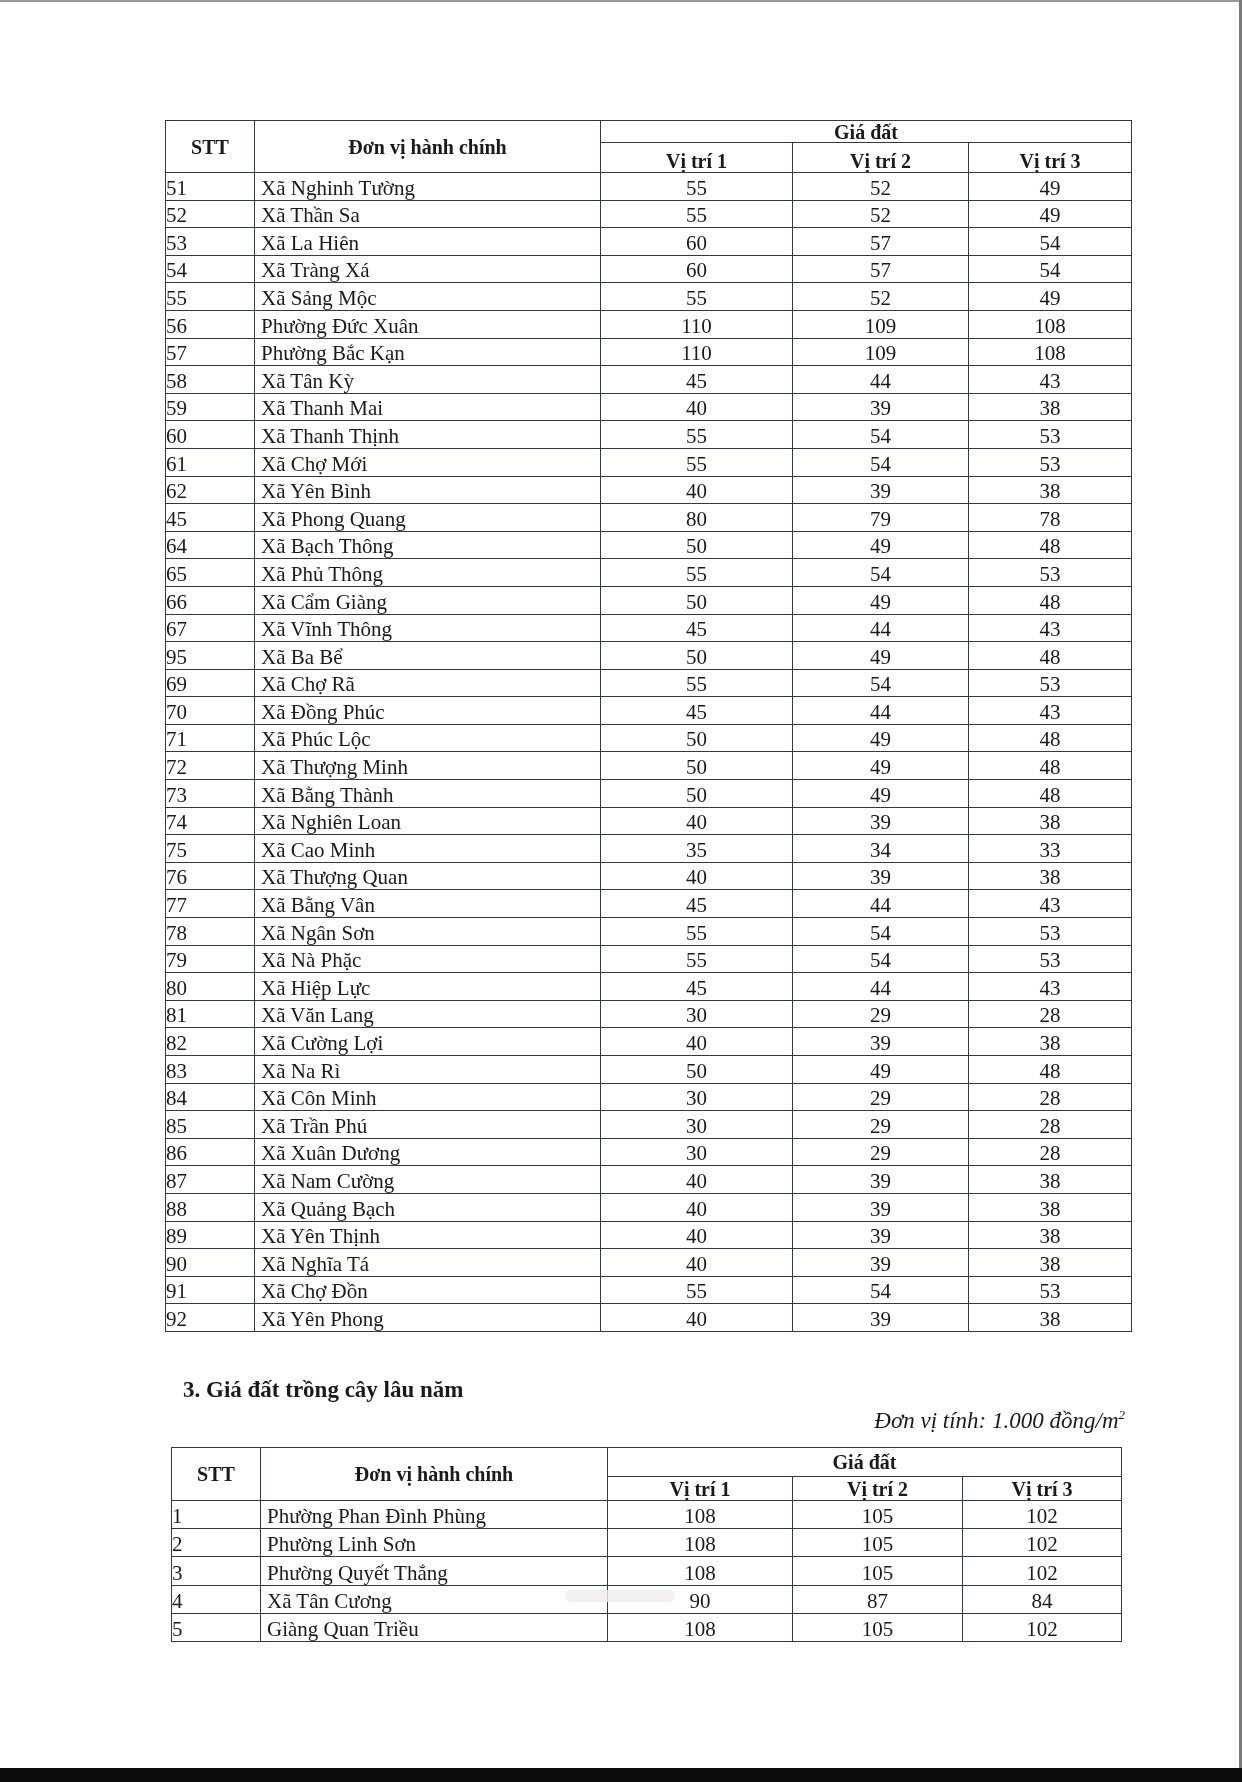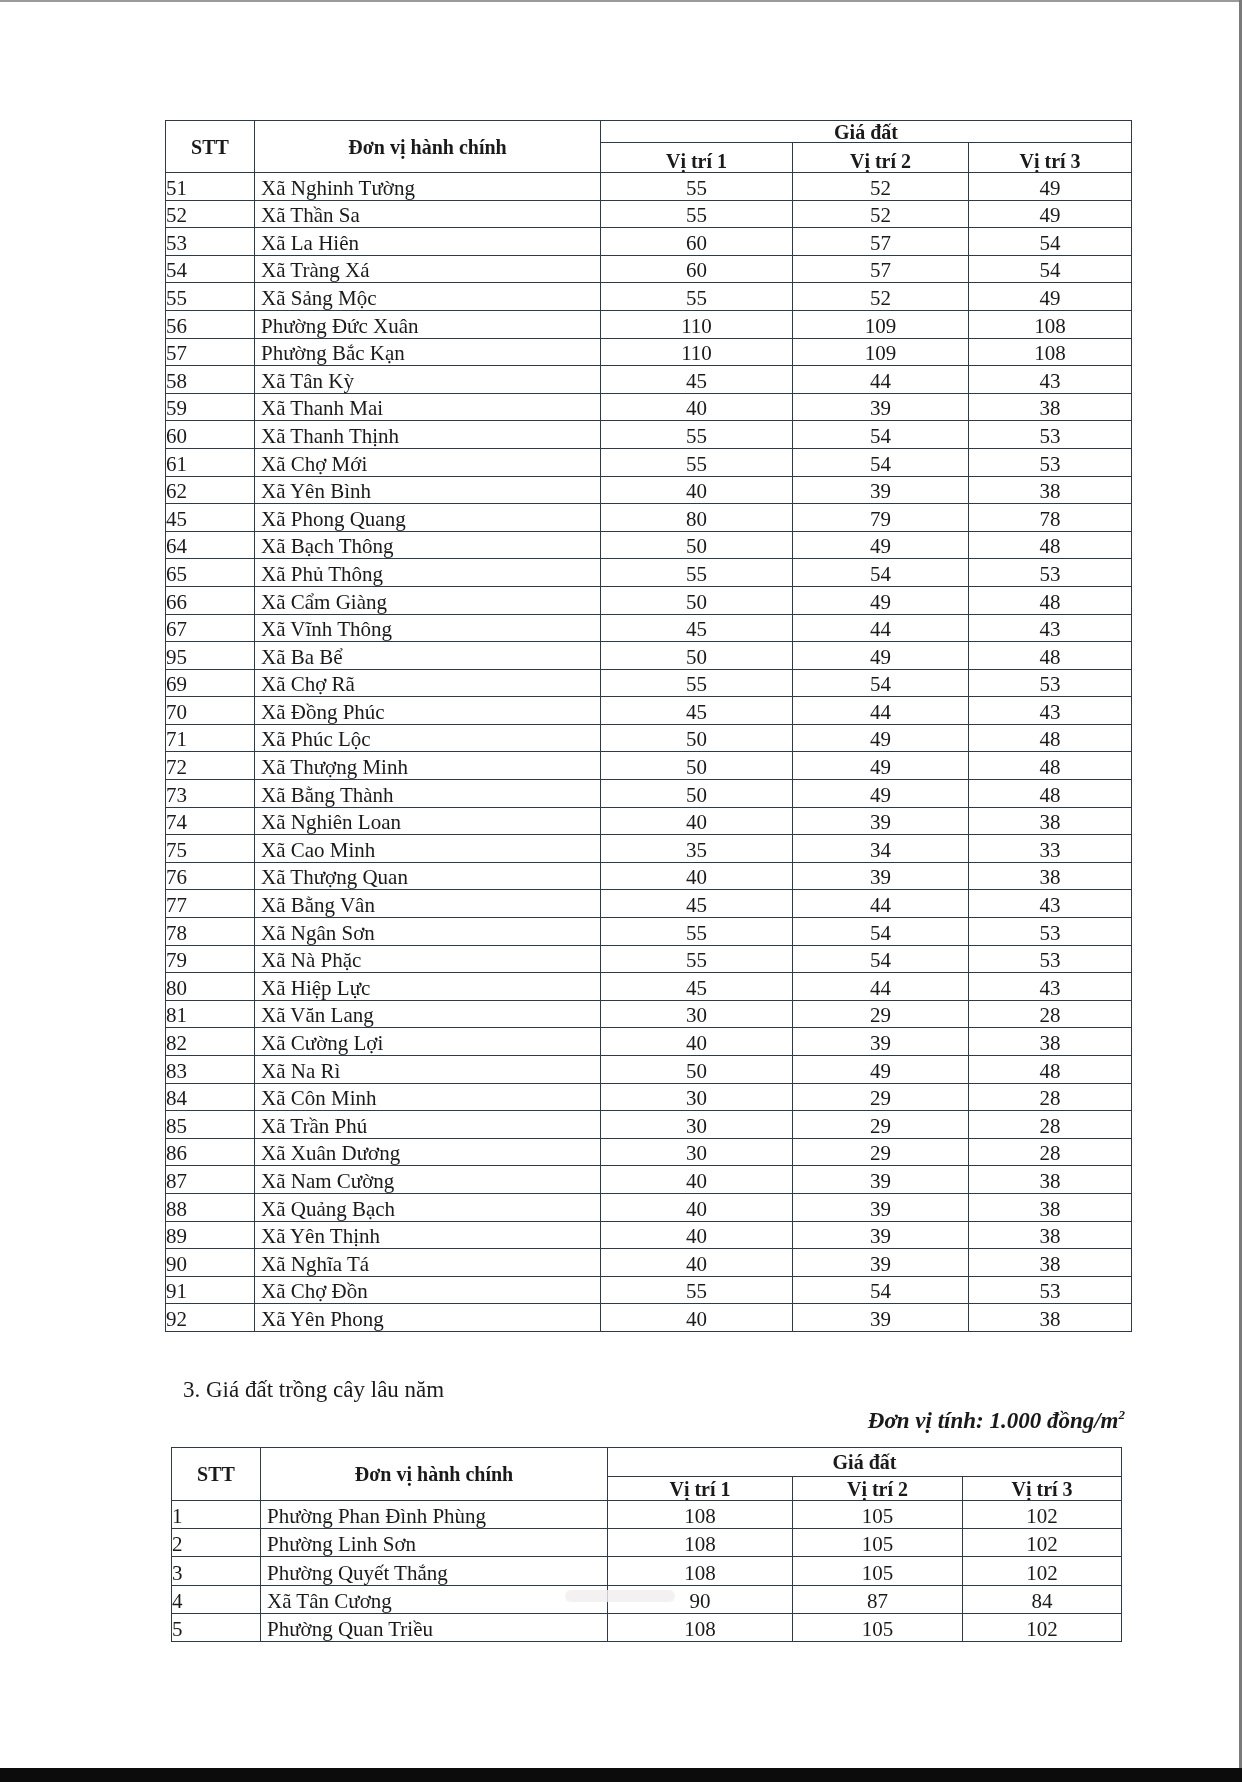--- a/index.html
+++ b/index.html
@@ -35,25 +35,25 @@
 
   #t2 { left: 171px; top: 1447px; width: 950px; }
   #t2 .h1 { height: 29px; }
   #t2 .h2 { height: 24px; }
   #t2 tbody tr { height: 28.2px; }
   #t2 td { vertical-align: bottom; padding-bottom: 1px; }
   #t2 th.sub { vertical-align: bottom; padding-bottom: 1px; }
 
   .section-heading {
     position: absolute; left: 183px; top: 1377px;
-    font-weight: normal; font-size: 23px;
+    font-weight: bold; font-size: 23px;
   }
   .unit-note {
     position: absolute; right: 117px; top: 1407px;
-    font-style: italic; font-size: 23px; font-weight: bold;
+    font-style: italic; font-size: 23px;
   }
   .unit-note sup { font-size: 13px; }
   .scan-smudge {
     position: absolute; left: 565px; top: 1590px; width: 110px; height: 12px;
     background: #f1eef0; border-radius: 6px; opacity: .8;
   }
 </style>
 </head>
 <body>
 
@@ -426,21 +426,21 @@
       </tr>
       <tr>
         <td class="stt">4</td>
         <td class="name">Xã Tân Cương</td>
         <td class="num">90</td>
         <td class="num">87</td>
         <td class="num">84</td>
       </tr>
       <tr>
         <td class="stt">5</td>
-        <td class="name">Phường Quan Triều</td>
+        <td class="name">Giàng Quan Triều</td>
         <td class="num">108</td>
         <td class="num">105</td>
         <td class="num">102</td>
       </tr>
     </tbody>
 </table>
 
 <div class="scan-smudge"></div>
 
 </body></html>

